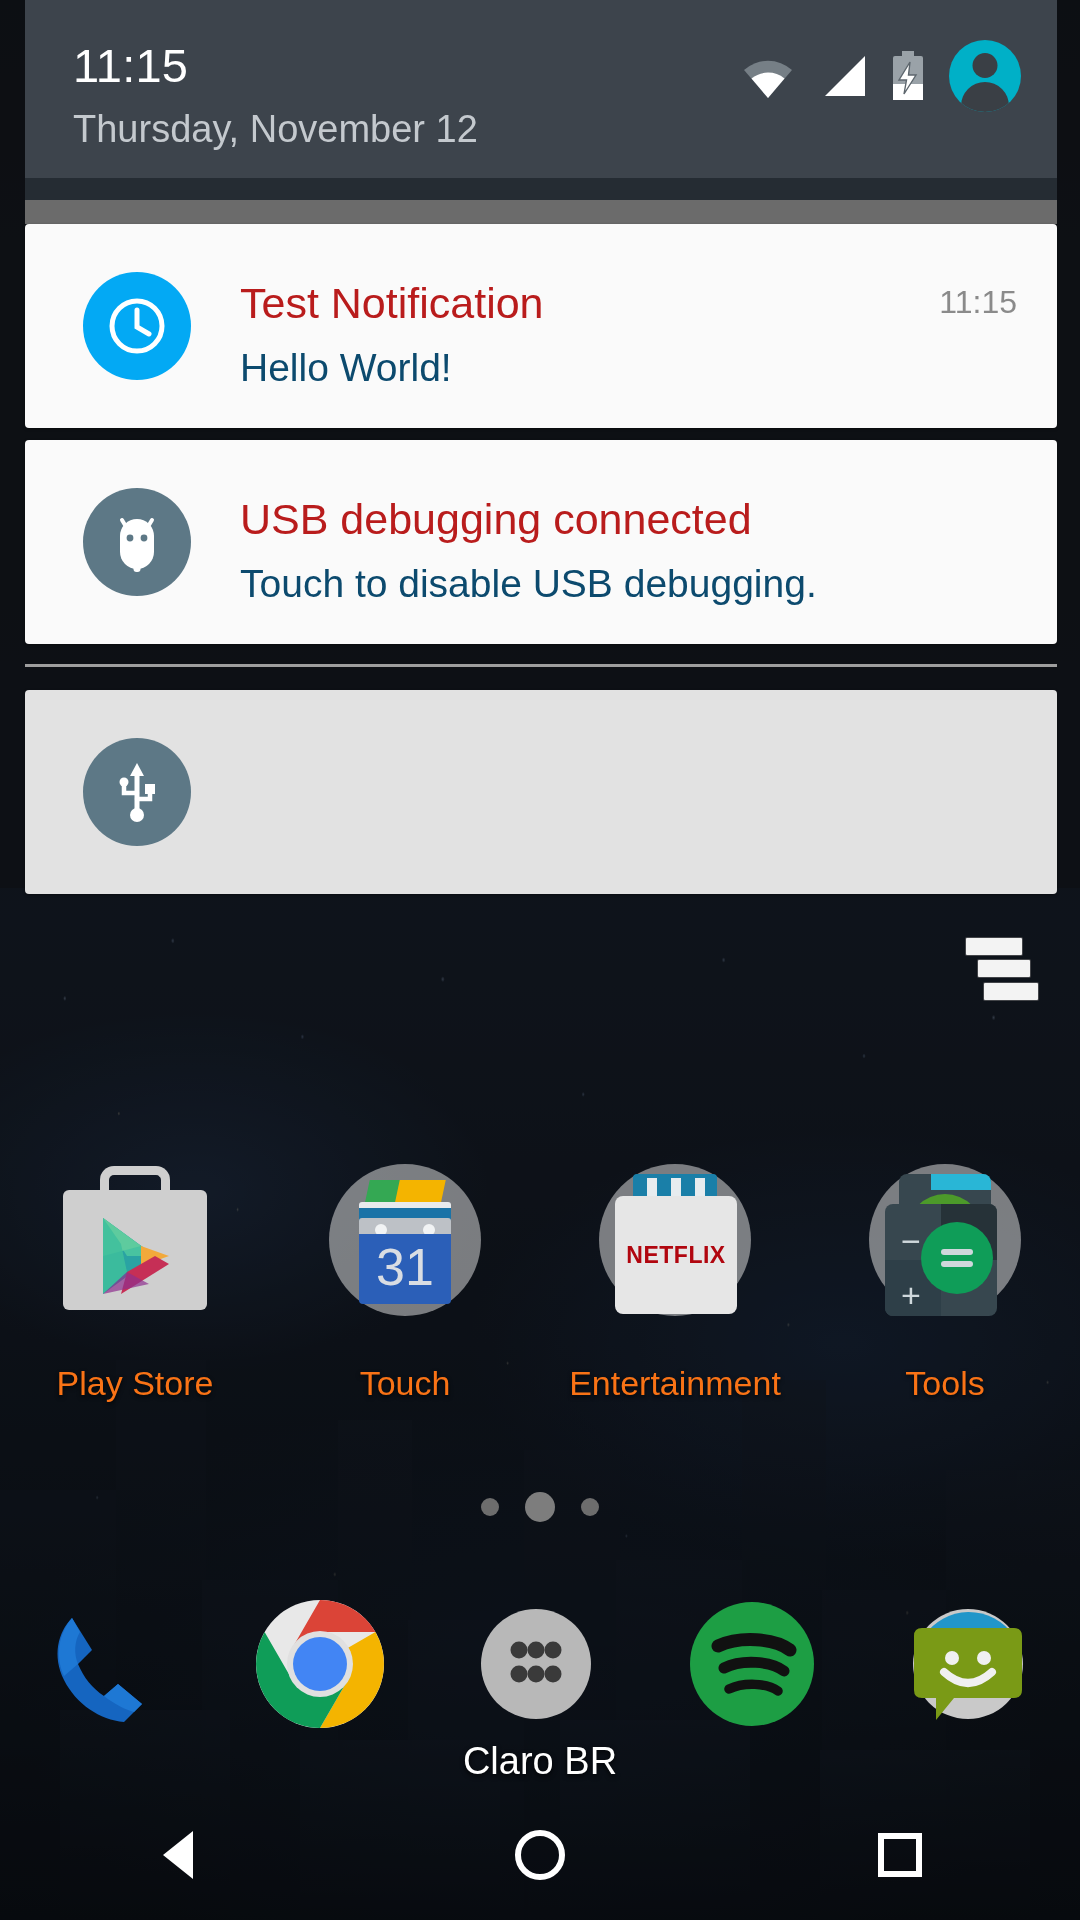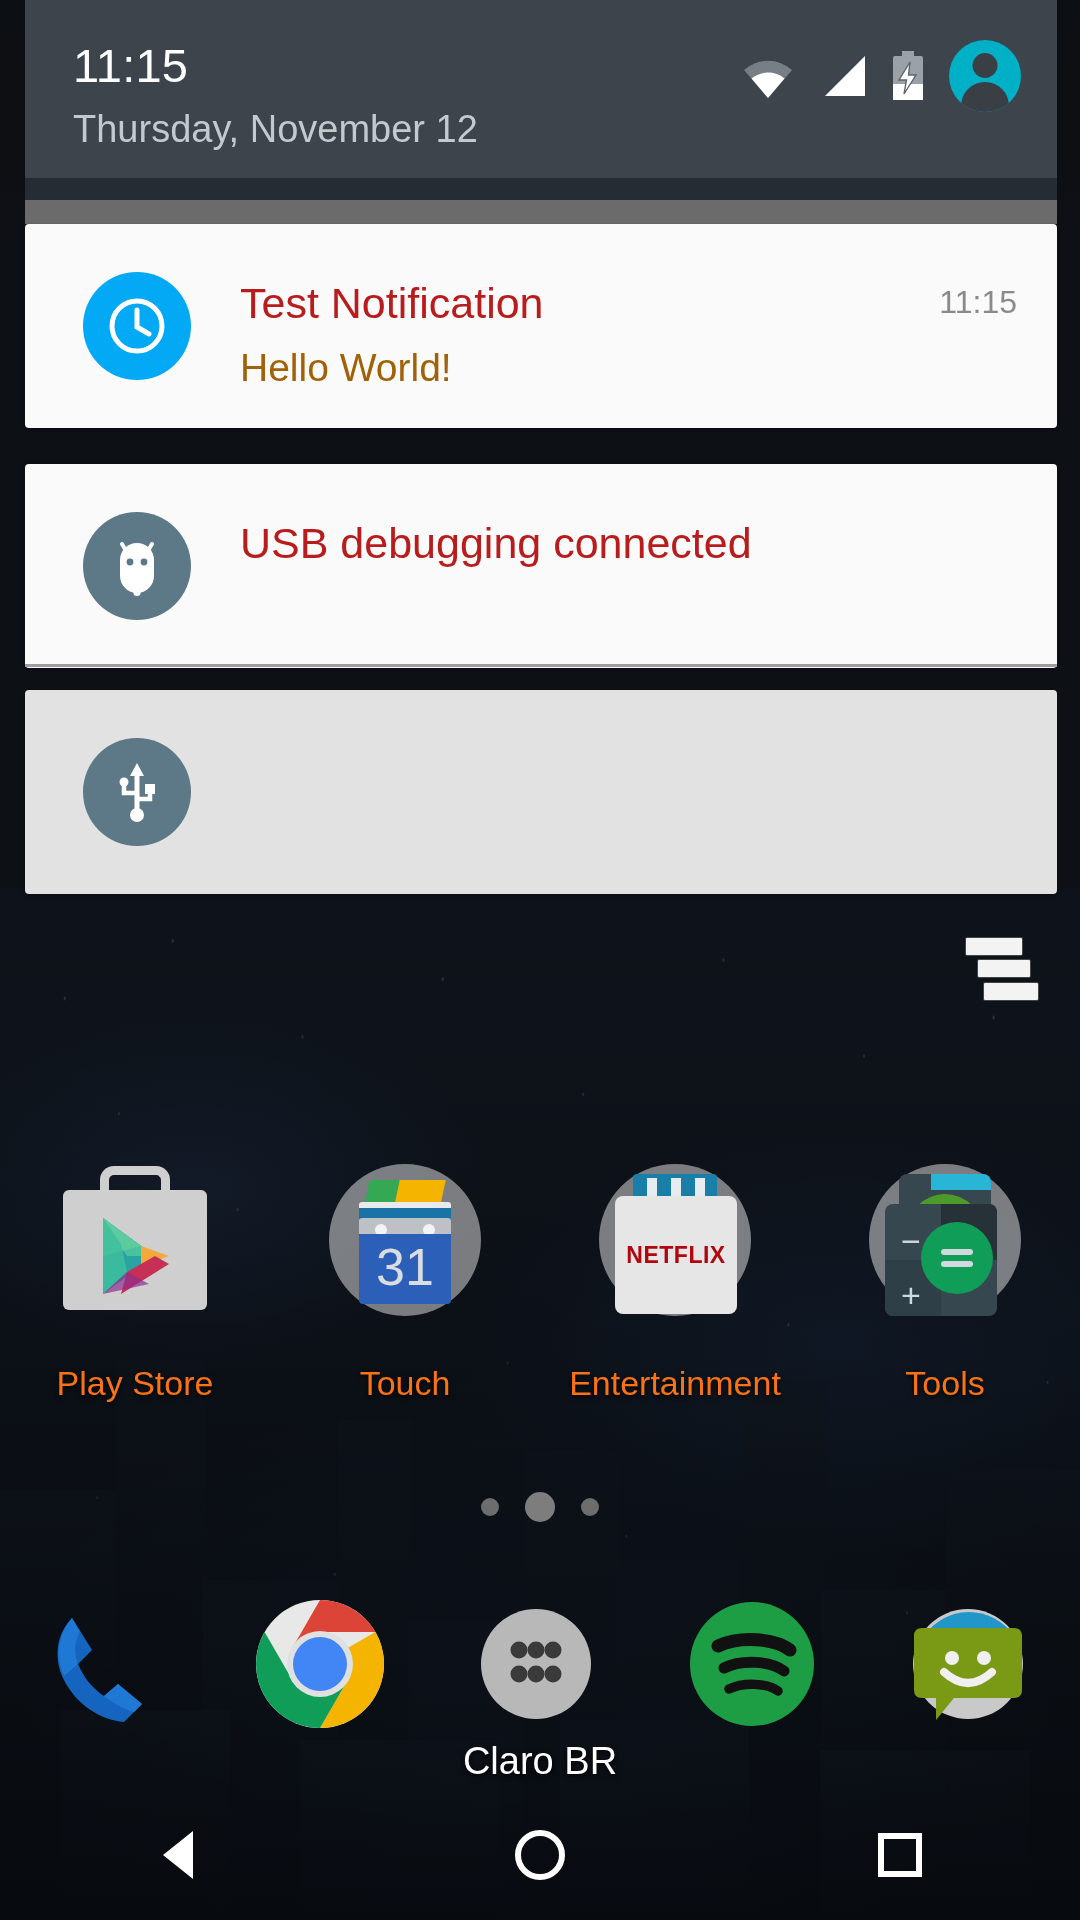--- a/index.html
+++ b/index.html
@@ -123,21 +123,21 @@
     display:flex; align-items:center; justify-content:center;
   }
   .icon-blue { background:#03a9f4; }
   .icon-slate { background:#5d7886; }
 
   .notif-title {
     position:absolute; left:215px; color:#b91c1c;
     font-size:43px; font-weight:400; line-height:1;
   }
   .notif-text {
-    position:absolute; left:215px; color:#a16207;
+    position:absolute; left:215px; color:#0c4a6e;
     font-size:39px; font-weight:400; line-height:1;
   }
   .notif-time {
     position:absolute; right:40px; color:#8a8a8a;
     font-size:32px; line-height:1;
   }
 
   #group-divider {
     position:absolute; left:25px; top:664px; width:1032px; height:3px;
     background:#9e9e9e;
@@ -318,31 +318,32 @@
         <svg width="62" height="62" viewBox="0 0 62 62">
           <circle cx="31" cy="31" r="25" fill="none" stroke="#ffffff" stroke-width="5"></circle>
           <path d="M31 15 L31 32 L43 39" fill="none" stroke="#ffffff" stroke-width="5" stroke-linecap="round"></path>
         </svg>
       </div>
       <div class="notif-title" style="top:58px;">Test Notification</div>
       <div class="notif-text" style="top:124px;">Hello World!</div>
       <div class="notif-time" style="top:62px;">11:15</div>
     </div>
 
-    <div class="notif" style="top:464px; height:204px;">
+    <div class="notif" style="top:440px; height:204px;">
       <div class="notif-icon icon-slate">
         <svg width="58" height="64" viewBox="0 0 58 64">
           <path d="M14 10 L20 20 M44 10 L38 20" stroke="#ffffff" stroke-width="4" stroke-linecap="round" fill="none"></path>
           <path d="M12 26 A17 17 0 0 1 46 26 L46 42 A17 17 0 0 1 12 42 Z" fill="#ffffff"></path>
           <circle cx="22" cy="28" r="3.4" fill="#5d7886"></circle>
           <circle cx="36" cy="28" r="3.4" fill="#5d7886"></circle>
           <rect x="25.5" y="44" width="7" height="18" rx="3" fill="#ffffff"></rect>
         </svg>
       </div>
       <div class="notif-title" style="top:58px;">USB debugging connected</div>
+      <div class="notif-text" style="top:124px;">Touch to disable USB debugging.</div>
     </div>
 
     <div id="group-divider"></div>
 
     <div class="notif dim" style="top:690px; height:204px;">
       <div class="notif-icon icon-slate">
         <svg width="48" height="66" viewBox="0 0 48 66">
           <path d="M24 4 L17 17 L31 17 Z" fill="#ffffff"></path>
           <rect x="21.5" y="14" width="5" height="38" fill="#ffffff"></rect>
           <circle cx="24" cy="56" r="7" fill="#ffffff"></circle>

